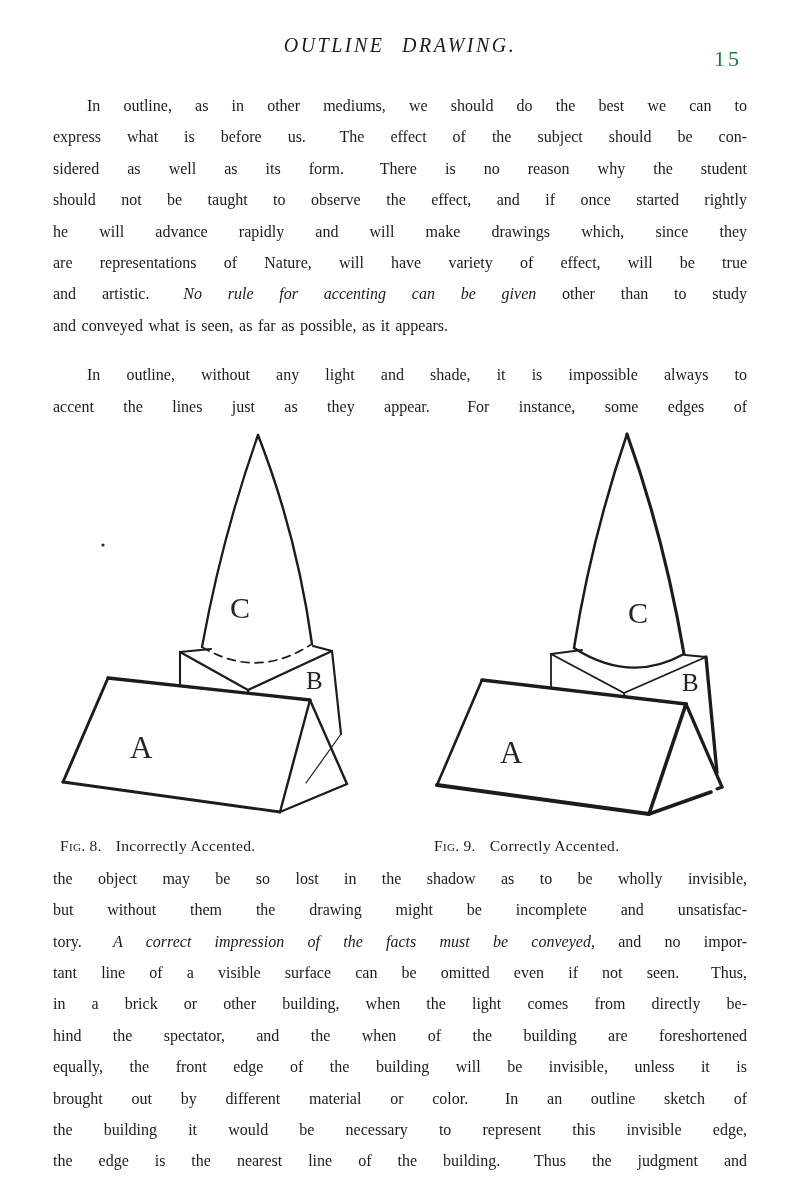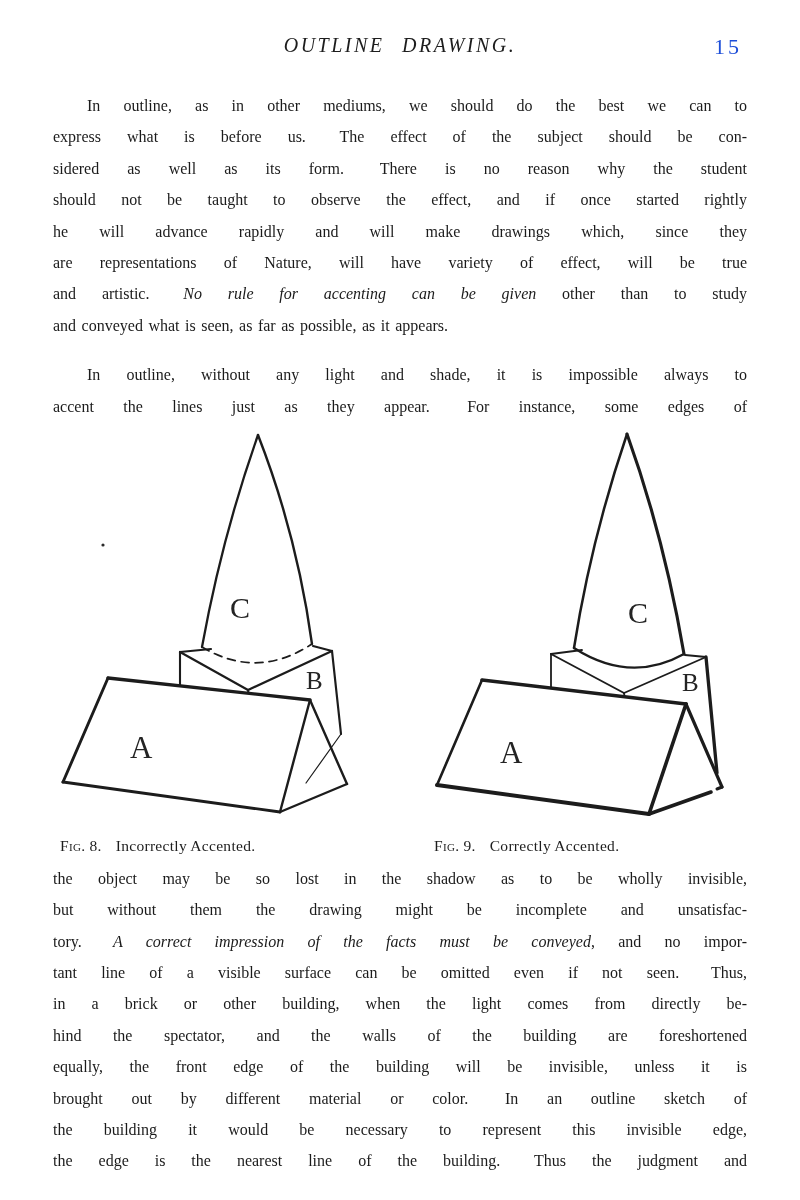--- a/index.html
+++ b/index.html
@@ -9,22 +9,22 @@
     position:relative; overflow:hidden; box-sizing:border-box;
     padding-top:34px;
   }
   
   .header { position:relative; height:30px; }
   .running-title {
     text-align:center; font-style:italic; font-size:20px;
     letter-spacing:2.5px; word-spacing:10px; color:#1d1d1d;
   }
   .page-number {
-    position:absolute; right:58px; top:0; font-size:22px;
-    letter-spacing:3px; color:#1d4ed8;
+    position:absolute; right:58px; top:12px; font-size:22px;
+    letter-spacing:3px; color:#15803d;
   }
   
   .body-text { margin:26px 53px 0 53px; }
   .para { margin:0; }
   .para + .para { margin-top:18px; }
   .line {
     font-size:16px; line-height:31.4px; height:31.4px;
     text-align:justify; text-align-last:justify; word-spacing:1.5px;
     white-space:nowrap; overflow:visible;
   }
@@ -167,21 +167,21 @@
     </div>
   </div>
 
   <div class="body-text after-figures">
     <div class="para">
         <div class="line"><span>the object may be so lost in the shadow as to be wholly invisible,</span></div>
         <div class="line"><span>but without them the drawing might be incomplete and unsatisfac-</span></div>
         <div class="line"><span>tory.  </span><span class="it">A correct impression of the facts must be conveyed</span><span>, and no impor-</span></div>
         <div class="line"><span>tant line of a visible surface can be omitted even if not seen.  Thus,</span></div>
         <div class="line"><span>in a brick or other building, when the light comes from directly be-</span></div>
-        <div class="line"><span>hind the spectator, and the walls of the building are foreshortened</span></div>
+        <div class="line"><span>hind the spectator, and the when of the building are foreshortened</span></div>
         <div class="line"><span>equally, the front edge of the building will be invisible, unless it is</span></div>
         <div class="line"><span>brought out by different material or color.  In an outline sketch of</span></div>
         <div class="line"><span>the building it would be necessary to represent this invisible edge,</span></div>
         <div class="line"><span>the edge is the nearest line of the building.  Thus the judgment and</span></div>
       </div>
   </div>
 
 </div>
 
 </body></html>

